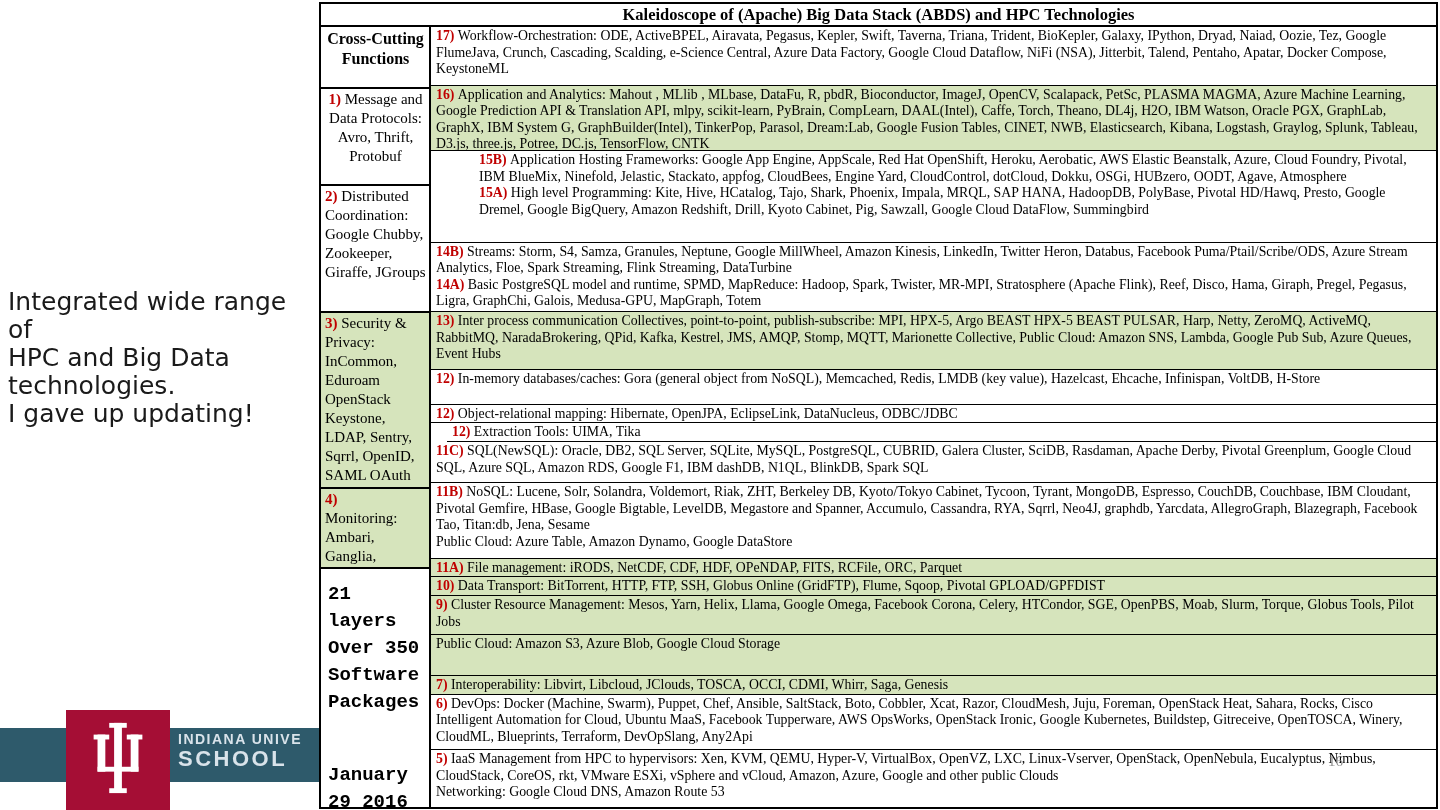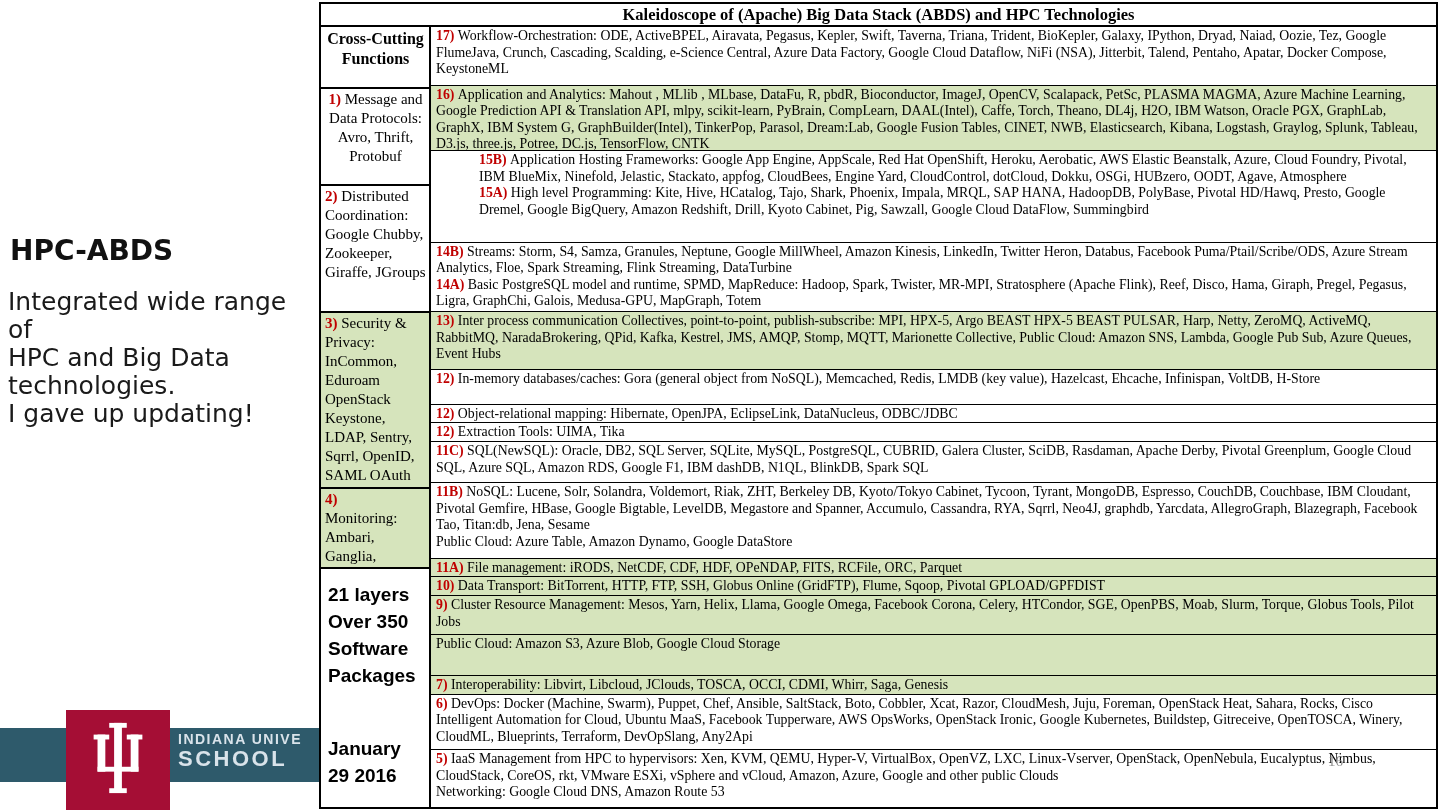--- a/index.html
+++ b/index.html
@@ -27,40 +27,39 @@
                display:flex;align-items:center;justify-content:center;}
 
   
   .table-wrap{position:absolute;left:319px;top:2px;width:1119px;height:807px;
               border:2px solid var(--bk);background:#fff;}
   .title-row{height:23px;border-bottom:2px solid var(--bk);text-align:center;
              font-weight:bold;font-size:16.5px;line-height:22px;}
   .tbody{display:flex;height:756px;height:calc(100% - 23px);}
   .sidebar{width:110px;border-right:2px solid var(--bk);display:flex;flex-direction:column;background:#fff;}
   .scell{border-bottom:2px solid var(--bk);padding:1px 3px 0 4px;font-size:15px;line-height:19px;overflow:hidden;}
-  .scell:last-child{border-bottom:none;flex:1;}
+  .scell:last-child{border-bottom:none;flex:1;font-family:Liberation Mono, monospace;}
   .scell-header{text-align:center;font-weight:bold;font-size:16px;line-height:20px;padding-top:2px;}
   .layers-cell{font-family:"Liberation Sans",sans-serif;font-weight:bold;font-size:19px;
                line-height:27px;padding-top:12px;padding-left:7px;}
   .layers-cell .p2{margin-top:46px;}
   .main-col{flex:1;display:flex;flex-direction:column;overflow:hidden;}
   .trow{border-bottom:1.5px solid var(--bk);padding:1px 5px 0 5px;font-size:13.8px;
         line-height:16.5px;overflow:hidden;}
   .trow:last-child{border-bottom:none;}
   .green{background:var(--green);}
   .seg-red{color:var(--red);font-weight:bold;}
   .seg-b{font-weight:normal;}
 
   .page-number{position:absolute;left:1328px;top:753px;font-size:15px;color:var(--pggray);z-index:6;}
 </style>
 </head>
 <body>
 
 <div class="left-panel">
-  <div class="hpc-title">HPC-ABDS</div>
   <div class="hpc-sub">Integrated wide range of
 HPC and Big Data
 technologies.
 I gave up updating!</div>
 </div>
 
 <div class="band">
   <div class="org-text">
     <div class="org-line1">INDIANA UNIVE</div>
     <div class="org-line2">SCHOOL</div>
@@ -125,21 +124,21 @@
         </div>
         <div class="trow green" style="height: 58px;">
           <div><span class="seg-red">13) </span><span class="seg-b">Inter process communication Collectives, point-to-point, publish-subscribe: </span><span class="">MPI, HPX-5, Argo BEAST HPX-5 BEAST PULSAR, Harp, Netty, ZeroMQ, ActiveMQ, RabbitMQ, NaradaBrokering, QPid, Kafka, Kestrel, JMS, AMQP, Stomp, MQTT, Marionette Collective,  </span><span class="seg-b">Public Cloud: </span><span class="">Amazon SNS, Lambda, Google Pub Sub, Azure Queues, Event Hubs</span></div>
         </div>
         <div class="trow" style="height: 35px;">
           <div><span class="seg-red">12) </span><span class="seg-b">In-memory databases/caches: </span><span class="">Gora (general object from NoSQL), Memcached, Redis, LMDB (key value), Hazelcast, Ehcache, Infinispan, VoltDB, H-Store</span></div>
         </div>
         <div class="trow" style="height: 19px;">
           <div><span class="seg-red">12) </span><span class="seg-b">Object-relational mapping: </span><span class="">Hibernate, OpenJPA, EclipseLink, DataNucleus, ODBC/JDBC</span></div>
         </div>
-        <div class="trow" style="height: 19px;">
+        <div class="trow" style="height: 19px; margin-left: 16px;">
           <div><span class="seg-red">12) </span><span class="seg-b">Extraction Tools: </span><span class="">UIMA, Tika</span></div>
         </div>
         <div class="trow" style="height: 41px;">
           <div><span class="seg-red">11C) </span><span class="seg-b">SQL(NewSQL): </span><span class="">Oracle, DB2, SQL Server, SQLite, MySQL, PostgreSQL, CUBRID, Galera Cluster, SciDB, Rasdaman, Apache Derby, Pivotal Greenplum, Google Cloud SQL, Azure SQL, Amazon RDS, Google F1, IBM dashDB, N1QL, BlinkDB, Spark SQL</span></div>
         </div>
         <div class="trow" style="height: 76px;">
           <div><span class="seg-red">11B) </span><span class="seg-b">NoSQL: </span><span class="">Lucene, Solr, Solandra, Voldemort, Riak, ZHT, Berkeley DB, Kyoto/Tokyo Cabinet, Tycoon, Tyrant, MongoDB, Espresso, CouchDB, Couchbase, IBM Cloudant, Pivotal Gemfire, HBase, Google Bigtable, LevelDB, Megastore and Spanner, Accumulo, Cassandra, RYA, Sqrrl, Neo4J, graphdb, Yarcdata, AllegroGraph, Blazegraph, Facebook Tao, Titan:db, Jena, Sesame</span></div>
           <div><span class="seg-b">Public Cloud: </span><span class="">Azure Table, Amazon Dynamo, Google DataStore</span></div>
         </div>
         <div class="trow green" style="height: 19px;">

